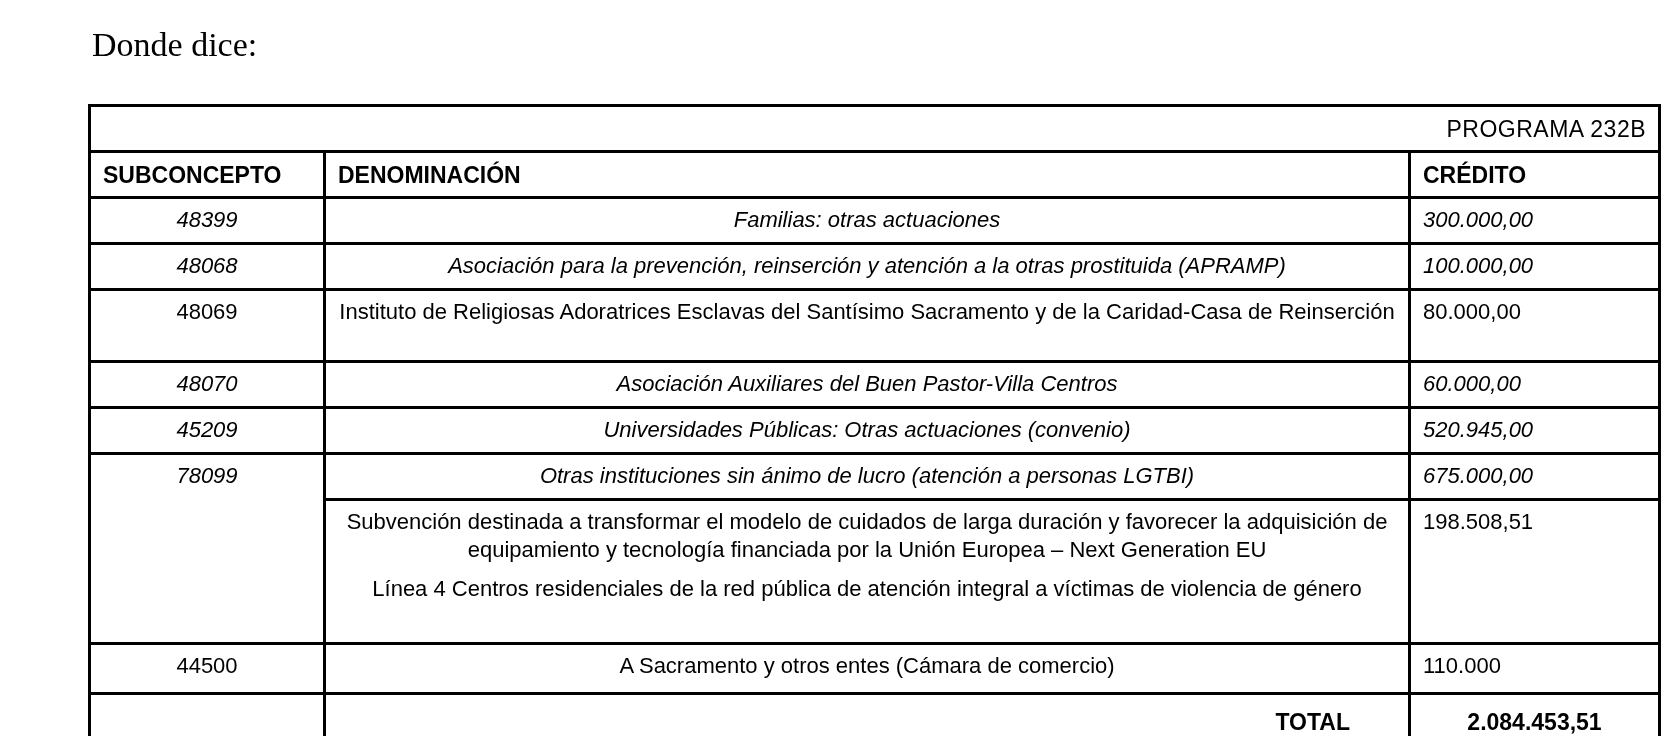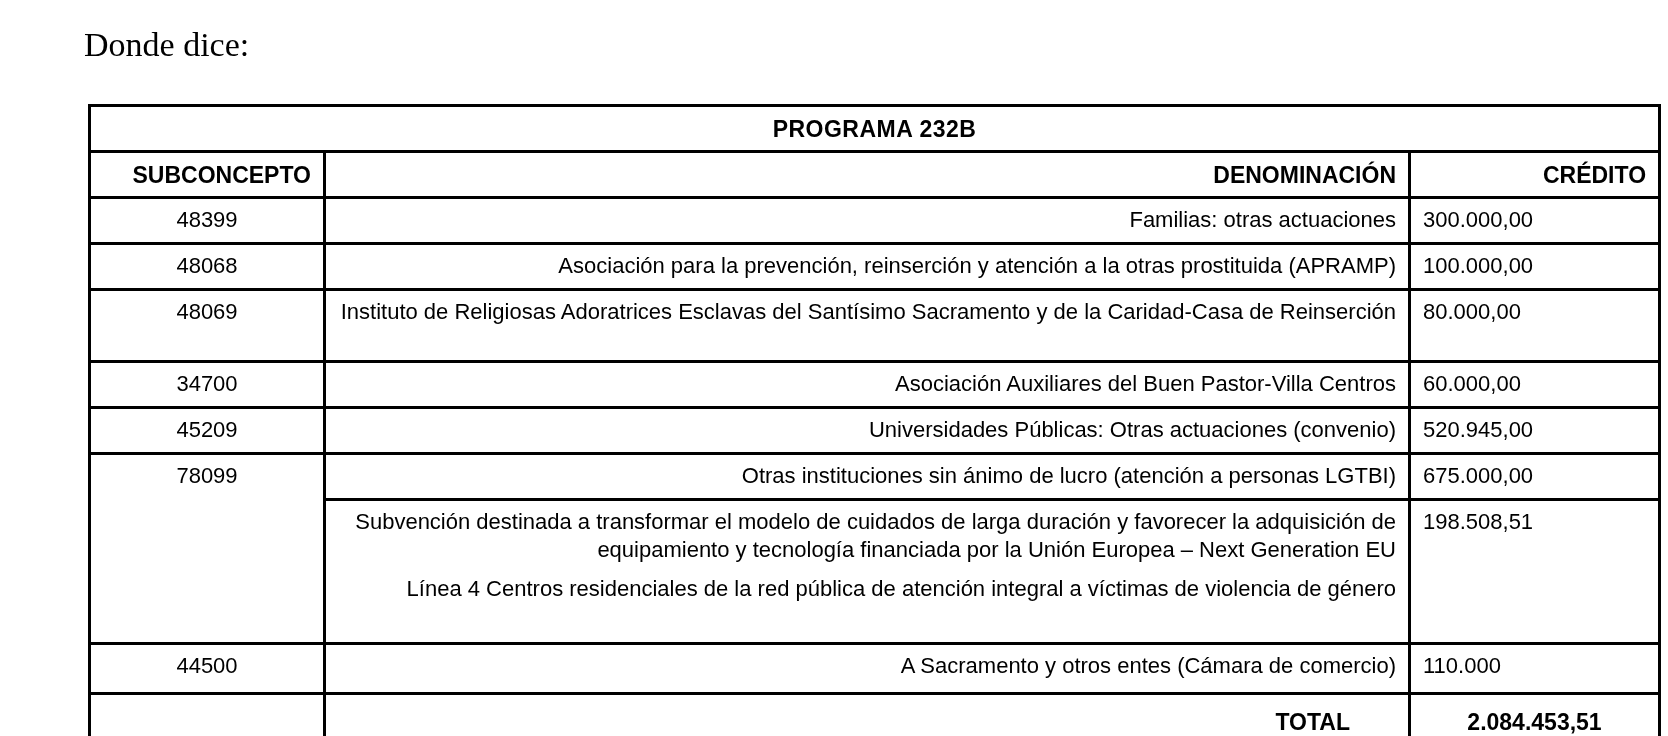--- a/index.html
+++ b/index.html
@@ -10,21 +10,21 @@
   .page {
     position: relative;
     width: 1668px;
     height: 736px;
     background: #ffffff;
     color: #000000;
     overflow: hidden;
   }
   .intro {
     position: absolute;
-    left: 84px;
+    left: 92px;
     top: 26px;
     font-family: "Liberation Serif", "DejaVu Serif", serif;
     font-size: 34px;
     color: #000000;
     white-space: nowrap;
   }
   table.budget {
     position: absolute;
     left: 88px;
     top: 104px;
@@ -38,46 +38,46 @@
   table.budget col.c-sub  { width: 235px; }
   table.budget col.c-den  { width: 1085px; }
   table.budget col.c-cre  { width: 250px; }
   table.budget td, table.budget th {
     border: 3px solid #000000;
     padding: 7px 12px 6px 12px;
     vertical-align: top;
     line-height: 1.25;
   }
   tr.program-row th {
-    text-align: center;
-    font-weight: bold;
+    text-align: right;
+    font-weight: normal;
     font-size: 23px;
     height: 30px;
     vertical-align: middle;
     letter-spacing: 0.5px;
   }
   tr.colhead-row th {
-    text-align: right;
+    text-align: left;
     font-weight: bold;
     font-size: 23px;
     height: 30px;
     vertical-align: middle;
   }
   td.sub {
     text-align: center;
   }
   td.den {
-    text-align: right;
+    text-align: center;
     padding-left: 14px;
     padding-right: 18px;
     margin-left: 48px;
   }
   td.cre {
   }
-  tr.r-normal td { height: 30px; }
+  tr.r-normal td { height: 30px; font-style: italic; }
   tr.r-tall td   { height: 56px; }
   tr.r-sub td    { height: 128px; }
   tr.r-last td   { height: 34px; }
   tr.r-total td  { height: 40px; }
   td.den .para + .para { margin-top: 12px; }
   tr.r-total td.total-label {
     text-align: right;
     font-weight: bold;
     padding-right: 58px;
     vertical-align: middle;
@@ -127,21 +127,21 @@
       <td class="cre">100.000,00</td>
     </tr>
 
     <tr class="r-tall">
       <td class="sub">48069</td>
       <td class="den">Instituto de Religiosas Adoratrices Esclavas del Santísimo Sacramento y de la Caridad-Casa de Reinserción</td>
       <td class="cre">80.000,00</td>
     </tr>
 
     <tr class="r-normal">
-      <td class="sub">34700</td>
+      <td class="sub">48070</td>
       <td class="den">Asociación Auxiliares del Buen Pastor-Villa Centros</td>
       <td class="cre">60.000,00</td>
     </tr>
 
     <tr class="r-normal">
       <td class="sub">45209</td>
       <td class="den">Universidades Públicas: Otras actuaciones (convenio)</td>
       <td class="cre">520.945,00</td>
     </tr>
 

